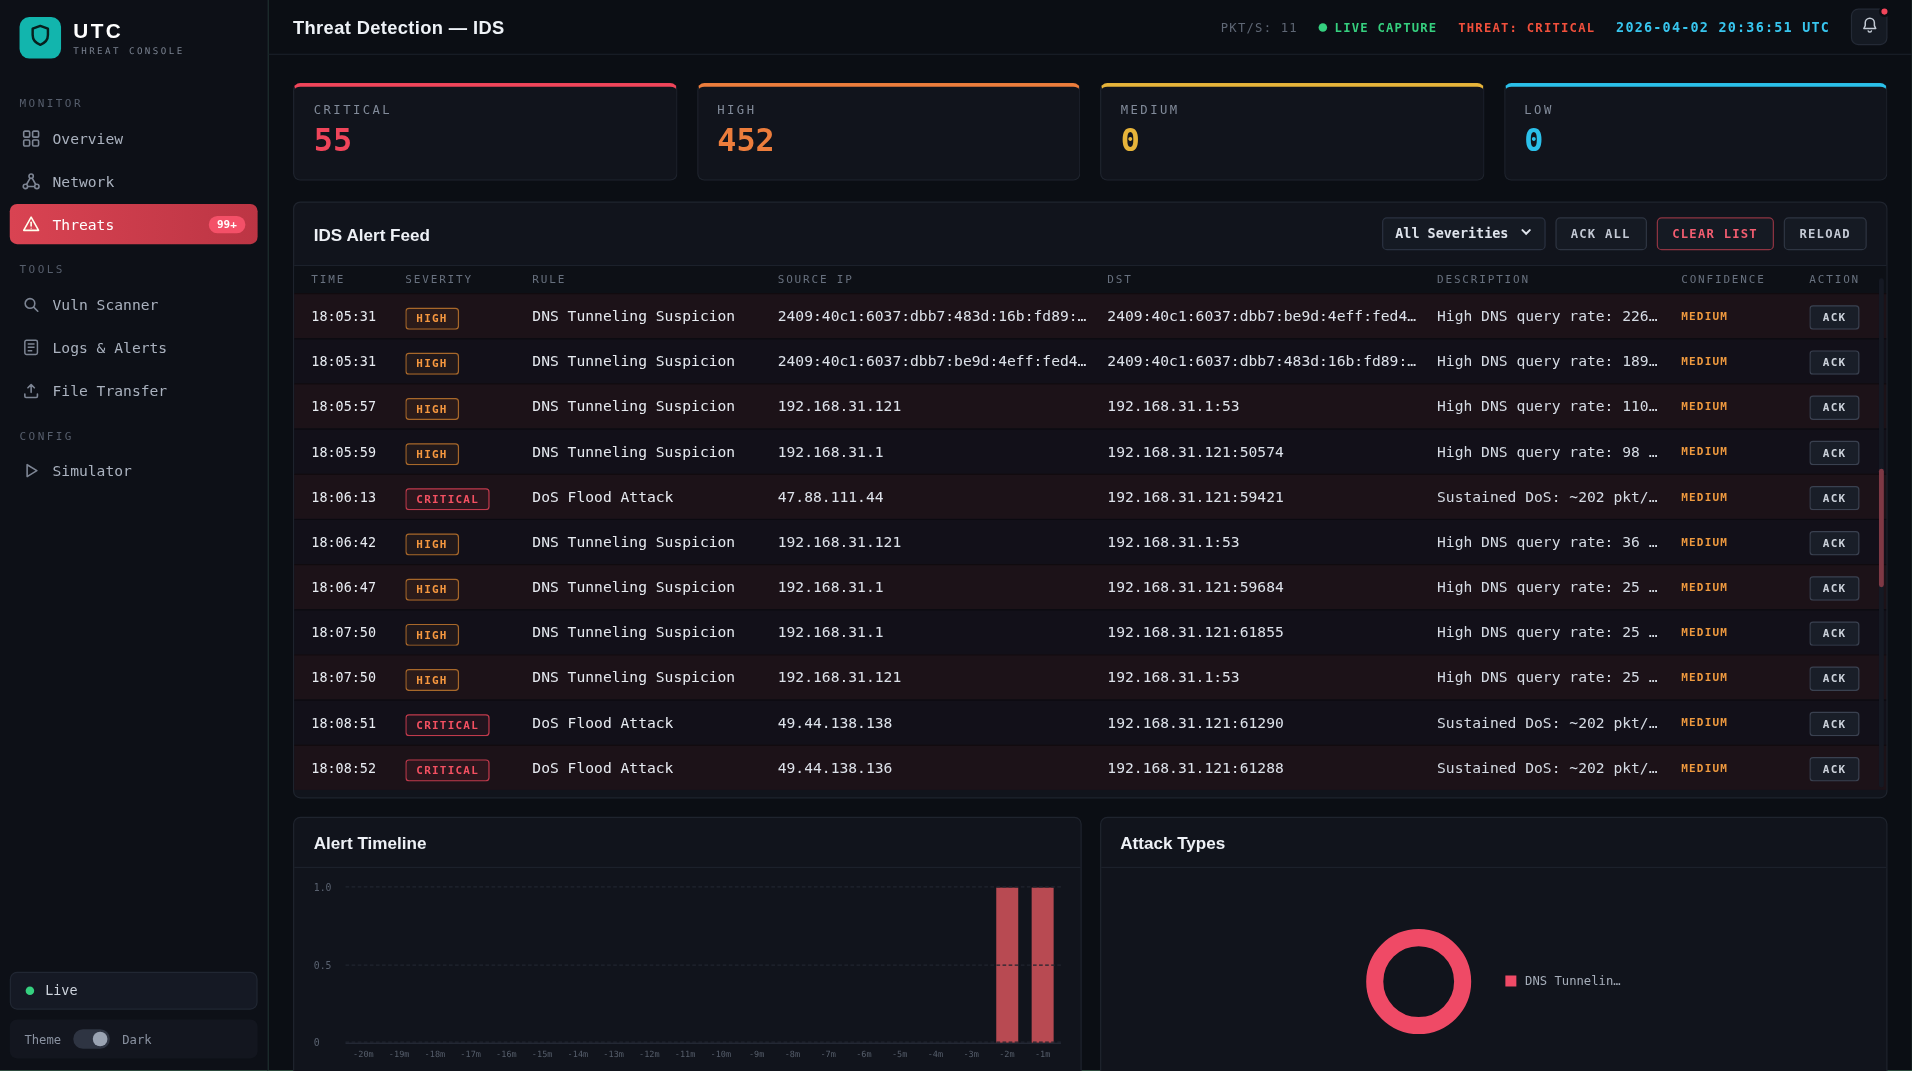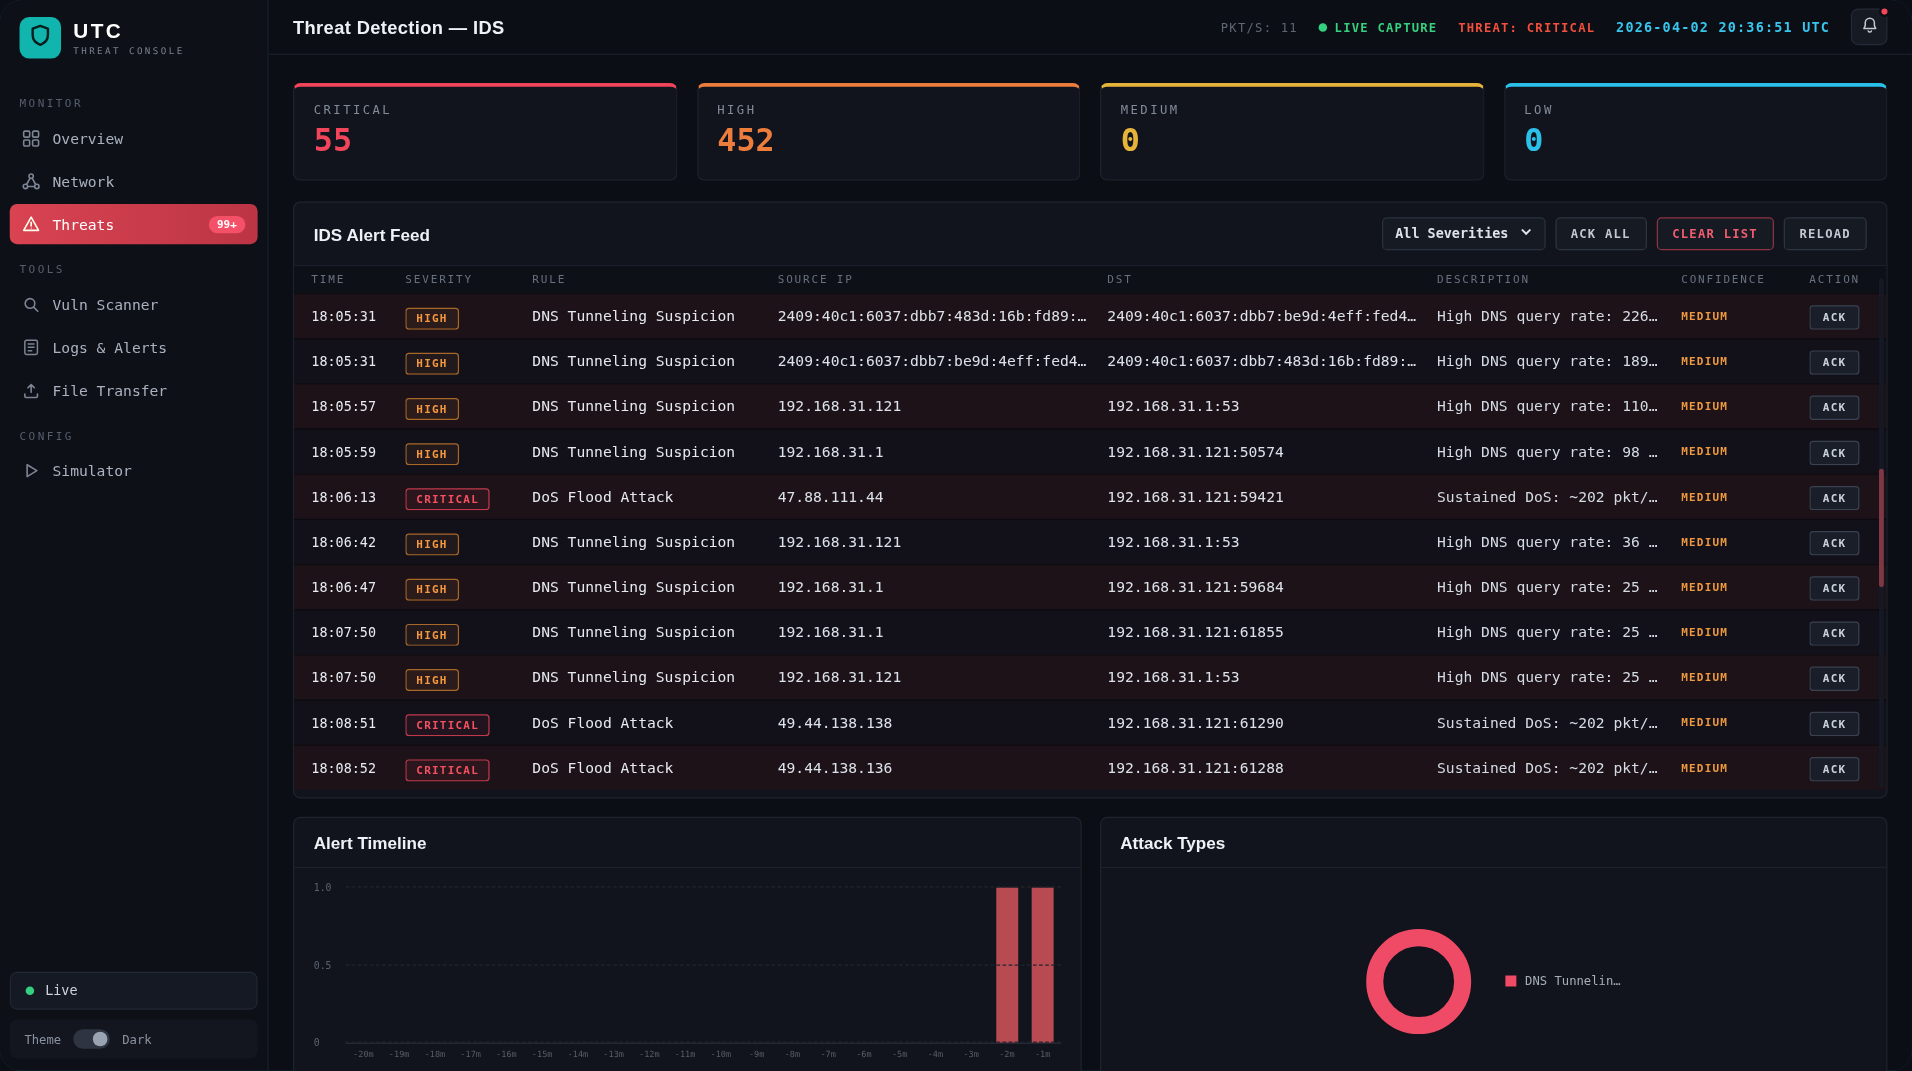--- a/index.html
+++ b/index.html
@@ -1,17 +1,17 @@
 <!DOCTYPE html>
 <html><head>
 <meta charset="utf-8">
 <style>
   html,body{margin:0;padding:0;background:#0b0e14;}
   *{box-sizing:border-box;}
-  #viewport{width:1912px;height:1071px;overflow:hidden;background:#0c4a6e;position:relative;border-radius:21px;}
+  #viewport{width:1912px;height:1071px;overflow:hidden;background:#86efac;position:relative;}
   #app{width:1566px;height:877px;transform:scale(1.2209);transform-origin:0 0;display:flex;
        font-family:"DejaVu Sans Mono",monospace;color:#c9d1dc;}
 
   
   .sidebar{width:220px;min-width:220px;background:#0d1017;border-right:1px solid #1b2029;display:flex;flex-direction:column;}
   .logo-row{display:flex;align-items:center;gap:10px;padding:14px 16px 10px;}
   .logo-mark{width:34px;height:34px;border-radius:8px;background:#12b5ad;display:flex;align-items:center;justify-content:center;}
   .logo-title{font-family:"Liberation Sans",sans-serif;font-weight:bold;font-size:17px;color:#fff;letter-spacing:2px;line-height:1;}
   .logo-sub{font-size:7.5px;color:#79818f;letter-spacing:2px;margin-top:3px;}
   .nav{flex:1;padding:6px 8px;}

